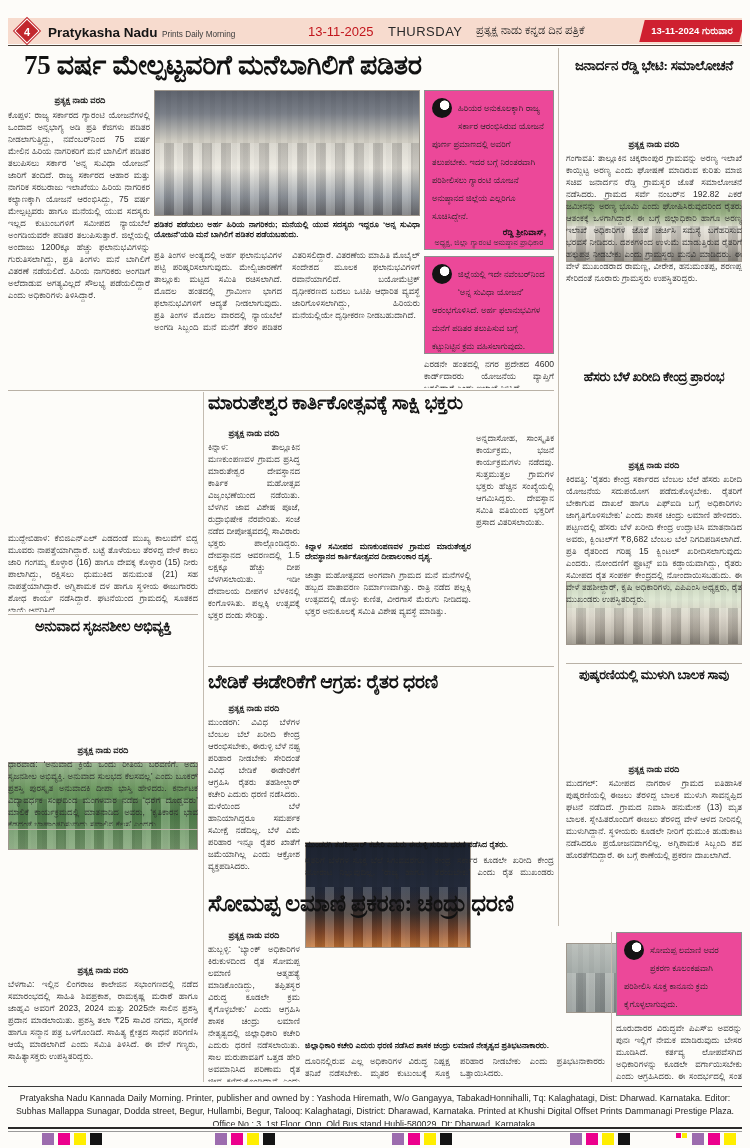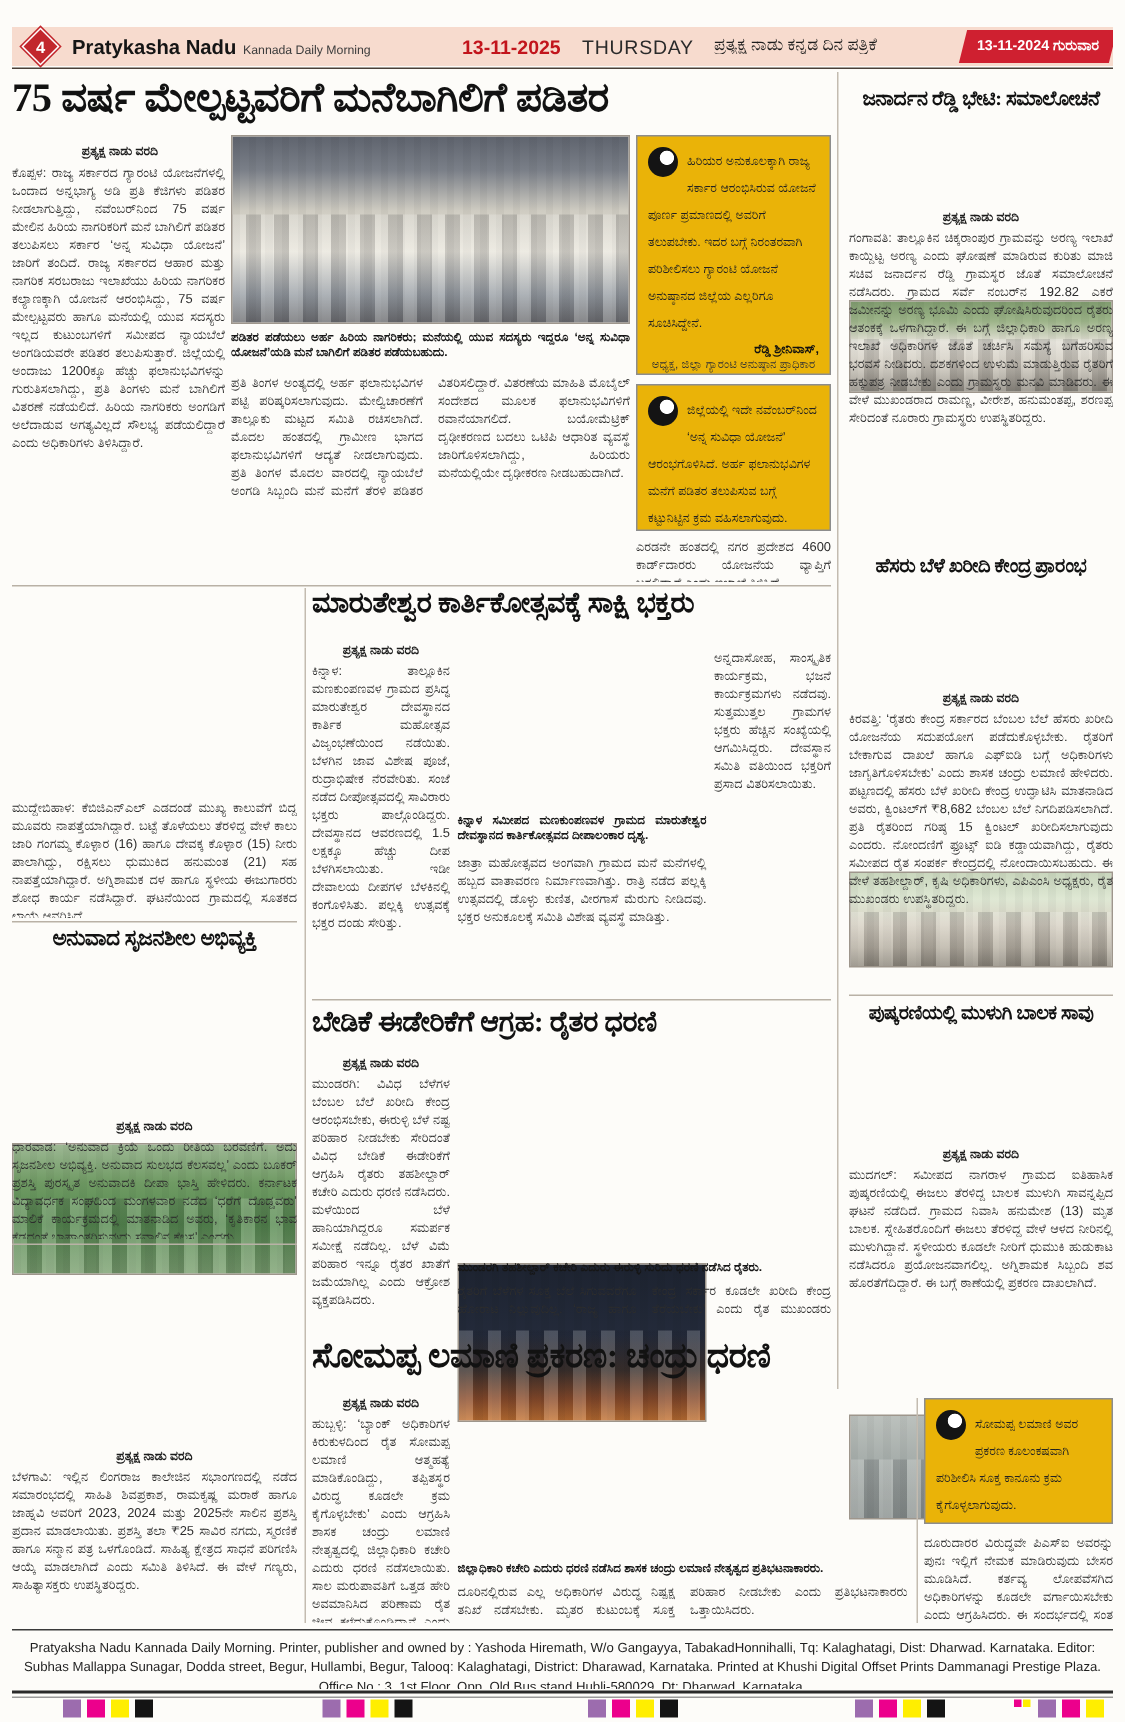--- a/index.html
+++ b/index.html
@@ -25,58 +25,58 @@
   .ph-karthik{background:linear-gradient(180deg,#1d2330 0%,#232a3a 45%,#3a2f2a 68%,#8a4a28 86%,#c2702f 100%)}
   .ph-mung{background:linear-gradient(180deg,#c9d6bd 0%,#dfe8d4 28%,#d8d2c4 55%,#b9b2a4 80%,#8f897d 100%)}
   .ph-drown{background:linear-gradient(180deg,#bcc1bd 0%,#a8afac 40%,#9aa19e 70%,#8d9492 100%)}
   .header-bar{background:#f7dbce}
   .diamond{position:absolute;left:18px;top:22px;width:18px;height:18px;background:#c2272d;transform:rotate(45deg);border:1.5px solid #fff;box-shadow:0 0 0 1px #c2272d}
   .diamond span{position:absolute;inset:0;transform:rotate(-45deg);color:#fff;font-weight:700;font-size:11px;text-align:center;line-height:18px}
   .ribbon{background:#cf2030;transform:skewX(-14deg);color:#fff;font-weight:700;font-size:9.5px;text-align:center;line-height:22px}
   .ribbon>div{transform:skewX(14deg)}
   .masthead-title{font-size:13.5px;font-weight:700;color:#151515}
   .masthead-sub{font-size:8.2px;color:#3c3c3c;font-weight:400}
-  .date-red{color:#c2151c;font-weight:700;font-size:13px}
+  .date-red{color:#c2151c;font-weight:400;font-size:13px}
   .day-txt{font-family:Liberation Sans, sans-serif;font-size:13px;color:#2a2a2a;letter-spacing:.5px}
   .mast-kn{font-size:11.5px;font-weight:400;color:#1c1c1c}
-  .qbox{border:1px solid #8d8d8d;background:#eab308;padding:6px 7px}
+  .qbox{border:1px solid #8d8d8d;background:#ec4899;padding:6px 7px}
   .qtext{font-size:8.4px;line-height:1.42;text-align:justify;color:#222}
   .qname{font-size:8.4px;font-weight:700;text-align:right;margin-top:4px;color:#111}
   .qrole{font-size:7.8px;text-align:center;color:#333;line-height:1.3}
   .qglyph{float:left;width:20px;height:20px;border-radius:50%;margin:1px 6px 1px 0;background:radial-gradient(circle at 63% 36%,#ffffff 0 4.5px,#141414 5px)}
   .two-col{column-count:2;column-gap:10px}
   .footer-text{font-size:8.8px;line-height:1.45;color:#1f1f1f;text-align:center}
   .reg-group{position:absolute;top:1133px;height:13px}
   .reg-sq{display:inline-block;width:12px;height:12px;margin-right:4px;vertical-align:top}
   .c-p{background:#9c6cae}.c-m{background:#ec008c}.c-y{background:#ffee00}.c-k{background:#141414}
   .reg-mini .reg-sq{width:5px;height:5px;margin:0 1px 1px 0}
 </style>
 </head>
 <body>
 
 <div class="page">
 
   <div class="abs header-bar" style="left:8px;top:18px;width:734px;height:26px">
     <div style="position:absolute;left:40px;top:5px">
       <span class="masthead-title">Pratykasha Nadu</span>
-      <span class="masthead-sub">Kannada Daily Morning</span>
+      <span class="masthead-sub">Prints Daily Morning</span>
     </div>
     <span class="abs date-red" style="left:300px;top:6px">13-11-2025</span>
     <span class="abs day-txt" style="left:380px;top:6px">THURSDAY</span>
     <span class="abs mast-kn kn" style="left:468px;top:6px">ಪ್ರತ್ಯಕ್ಷ ನಾಡು ಕನ್ನಡ ದಿನ ಪತ್ರಿಕೆ</span>
     <div class="abs ribbon" style="left:634px;top:2px;width:100px;height:22px">
       <div>13-11-2024 ಗುರುವಾರ</div>
     </div>
   </div>
   <div class="diamond">
     <span>4</span>
   </div>
   <div class="hrule" style="left:8px;top:45px;width:734px;background:#4a4038"></div>
 
-  <div class="abs headline kn nowrap" style="left:8px;top:50px;width:548px;height:40px;font-size:27px">75 ವರ್ಷ ಮೇಲ್ಪಟ್ಟವರಿಗೆ ಮನೆಬಾಗಿಲಿಗೆ ಪಡಿತರ</div>
+  <div class="abs headline kn nowrap" style="left:24px;top:50px;width:548px;height:40px;font-size:27px">75 ವರ್ಷ ಮೇಲ್ಪಟ್ಟವರಿಗೆ ಮನೆಬಾಗಿಲಿಗೆ ಪಡಿತರ</div>
 
   <div class="abs byline" style="left:20px;top:95px;width:120px;height:12px">ಪ್ರತ್ಯಕ್ಷ ನಾಡು ವರದಿ</div>
   <div class="abs body-text" style="left:8px;top:109px;width:142px;height:279px">ಕೊಪ್ಪಳ: ರಾಜ್ಯ ಸರ್ಕಾರದ ಗ್ಯಾರಂಟಿ ಯೋಜನೆಗಳಲ್ಲಿ ಒಂದಾದ ಅನ್ನಭಾಗ್ಯ ಅಡಿ ಪ್ರತಿ ಕೆಜಿಗಳು ಪಡಿತರ ನೀಡಲಾಗುತ್ತಿದ್ದು, ನವೆಂಬರ್‌ನಿಂದ 75 ವರ್ಷ ಮೇಲಿನ ಹಿರಿಯ ನಾಗರಿಕರಿಗೆ ಮನೆ ಬಾಗಿಲಿಗೆ ಪಡಿತರ ತಲುಪಿಸಲು ಸರ್ಕಾರ ‘ಅನ್ನ ಸುವಿಧಾ ಯೋಜನೆ’ ಜಾರಿಗೆ ತಂದಿದೆ. ರಾಜ್ಯ ಸರ್ಕಾರದ ಆಹಾರ ಮತ್ತು ನಾಗರಿಕ ಸರಬರಾಜು ಇಲಾಖೆಯು ಹಿರಿಯ ನಾಗರಿಕರ ಕಲ್ಯಾಣಕ್ಕಾಗಿ ಯೋಜನೆ ಆರಂಭಿಸಿದ್ದು, 75 ವರ್ಷ ಮೇಲ್ಪಟ್ಟವರು ಹಾಗೂ ಮನೆಯಲ್ಲಿ ಯುವ ಸದಸ್ಯರು ಇಲ್ಲದ ಕುಟುಂಬಗಳಿಗೆ ಸಮೀಪದ ನ್ಯಾಯಬೆಲೆ ಅಂಗಡಿಯವರೇ ಪಡಿತರ ತಲುಪಿಸುತ್ತಾರೆ. ಜಿಲ್ಲೆಯಲ್ಲಿ ಅಂದಾಜು 1200ಕ್ಕೂ ಹೆಚ್ಚು ಫಲಾನುಭವಿಗಳನ್ನು ಗುರುತಿಸಲಾಗಿದ್ದು, ಪ್ರತಿ ತಿಂಗಳು ಮನೆ ಬಾಗಿಲಿಗೆ ವಿತರಣೆ ನಡೆಯಲಿದೆ. ಹಿರಿಯ ನಾಗರಿಕರು ಅಂಗಡಿಗೆ ಅಲೆದಾಡುವ ಅಗತ್ಯವಿಲ್ಲದೆ ಸೌಲಭ್ಯ ಪಡೆಯಲಿದ್ದಾರೆ ಎಂದು ಅಧಿಕಾರಿಗಳು ತಿಳಿಸಿದ್ದಾರೆ.</div>
 
   <div class="abs photo ph-lead" style="left:154px;top:90px;width:266px;height:126px"></div>
   <div class="abs caption" style="left:154px;top:220px;width:266px;height:25px">ಪಡಿತರ ಪಡೆಯಲು ಅರ್ಹ ಹಿರಿಯ ನಾಗರಿಕರು; ಮನೆಯಲ್ಲಿ ಯುವ ಸದಸ್ಯರು ಇದ್ದರೂ ‘ಅನ್ನ ಸುವಿಧಾ ಯೋಜನೆ’ಯಡಿ ಮನೆ ಬಾಗಿಲಿಗೆ ಪಡಿತರ ಪಡೆಯಬಹುದು.</div>
   <div class="abs body-text two-col" style="left:154px;top:249px;width:266px;height:139px">ಪ್ರತಿ ತಿಂಗಳ ಅಂತ್ಯದಲ್ಲಿ ಅರ್ಹ ಫಲಾನುಭವಿಗಳ ಪಟ್ಟಿ ಪರಿಷ್ಕರಿಸಲಾಗುವುದು. ಮೇಲ್ವಿಚಾರಣೆಗೆ ತಾಲ್ಲೂಕು ಮಟ್ಟದ ಸಮಿತಿ ರಚಿಸಲಾಗಿದೆ. ಮೊದಲ ಹಂತದಲ್ಲಿ ಗ್ರಾಮೀಣ ಭಾಗದ ಫಲಾನುಭವಿಗಳಿಗೆ ಆದ್ಯತೆ ನೀಡಲಾಗುವುದು. ಪ್ರತಿ ತಿಂಗಳ ಮೊದಲ ವಾರದಲ್ಲಿ ನ್ಯಾಯಬೆಲೆ ಅಂಗಡಿ ಸಿಬ್ಬಂದಿ ಮನೆ ಮನೆಗೆ ತೆರಳಿ ಪಡಿತರ ವಿತರಿಸಲಿದ್ದಾರೆ. ವಿತರಣೆಯ ಮಾಹಿತಿ ಮೊಬೈಲ್ ಸಂದೇಶದ ಮೂಲಕ ಫಲಾನುಭವಿಗಳಿಗೆ ರವಾನೆಯಾಗಲಿದೆ. ಬಯೋಮೆಟ್ರಿಕ್ ದೃಢೀಕರಣದ ಬದಲು ಒಟಿಪಿ ಆಧಾರಿತ ವ್ಯವಸ್ಥೆ ಜಾರಿಗೊಳಿಸಲಾಗಿದ್ದು, ಹಿರಿಯರು ಮನೆಯಲ್ಲಿಯೇ ದೃಢೀಕರಣ ನೀಡಬಹುದಾಗಿದೆ.</div>
 
   <div class="abs qbox" style="left:424px;top:90px;width:130px;height:160px">
     <span class="qglyph"></span>

